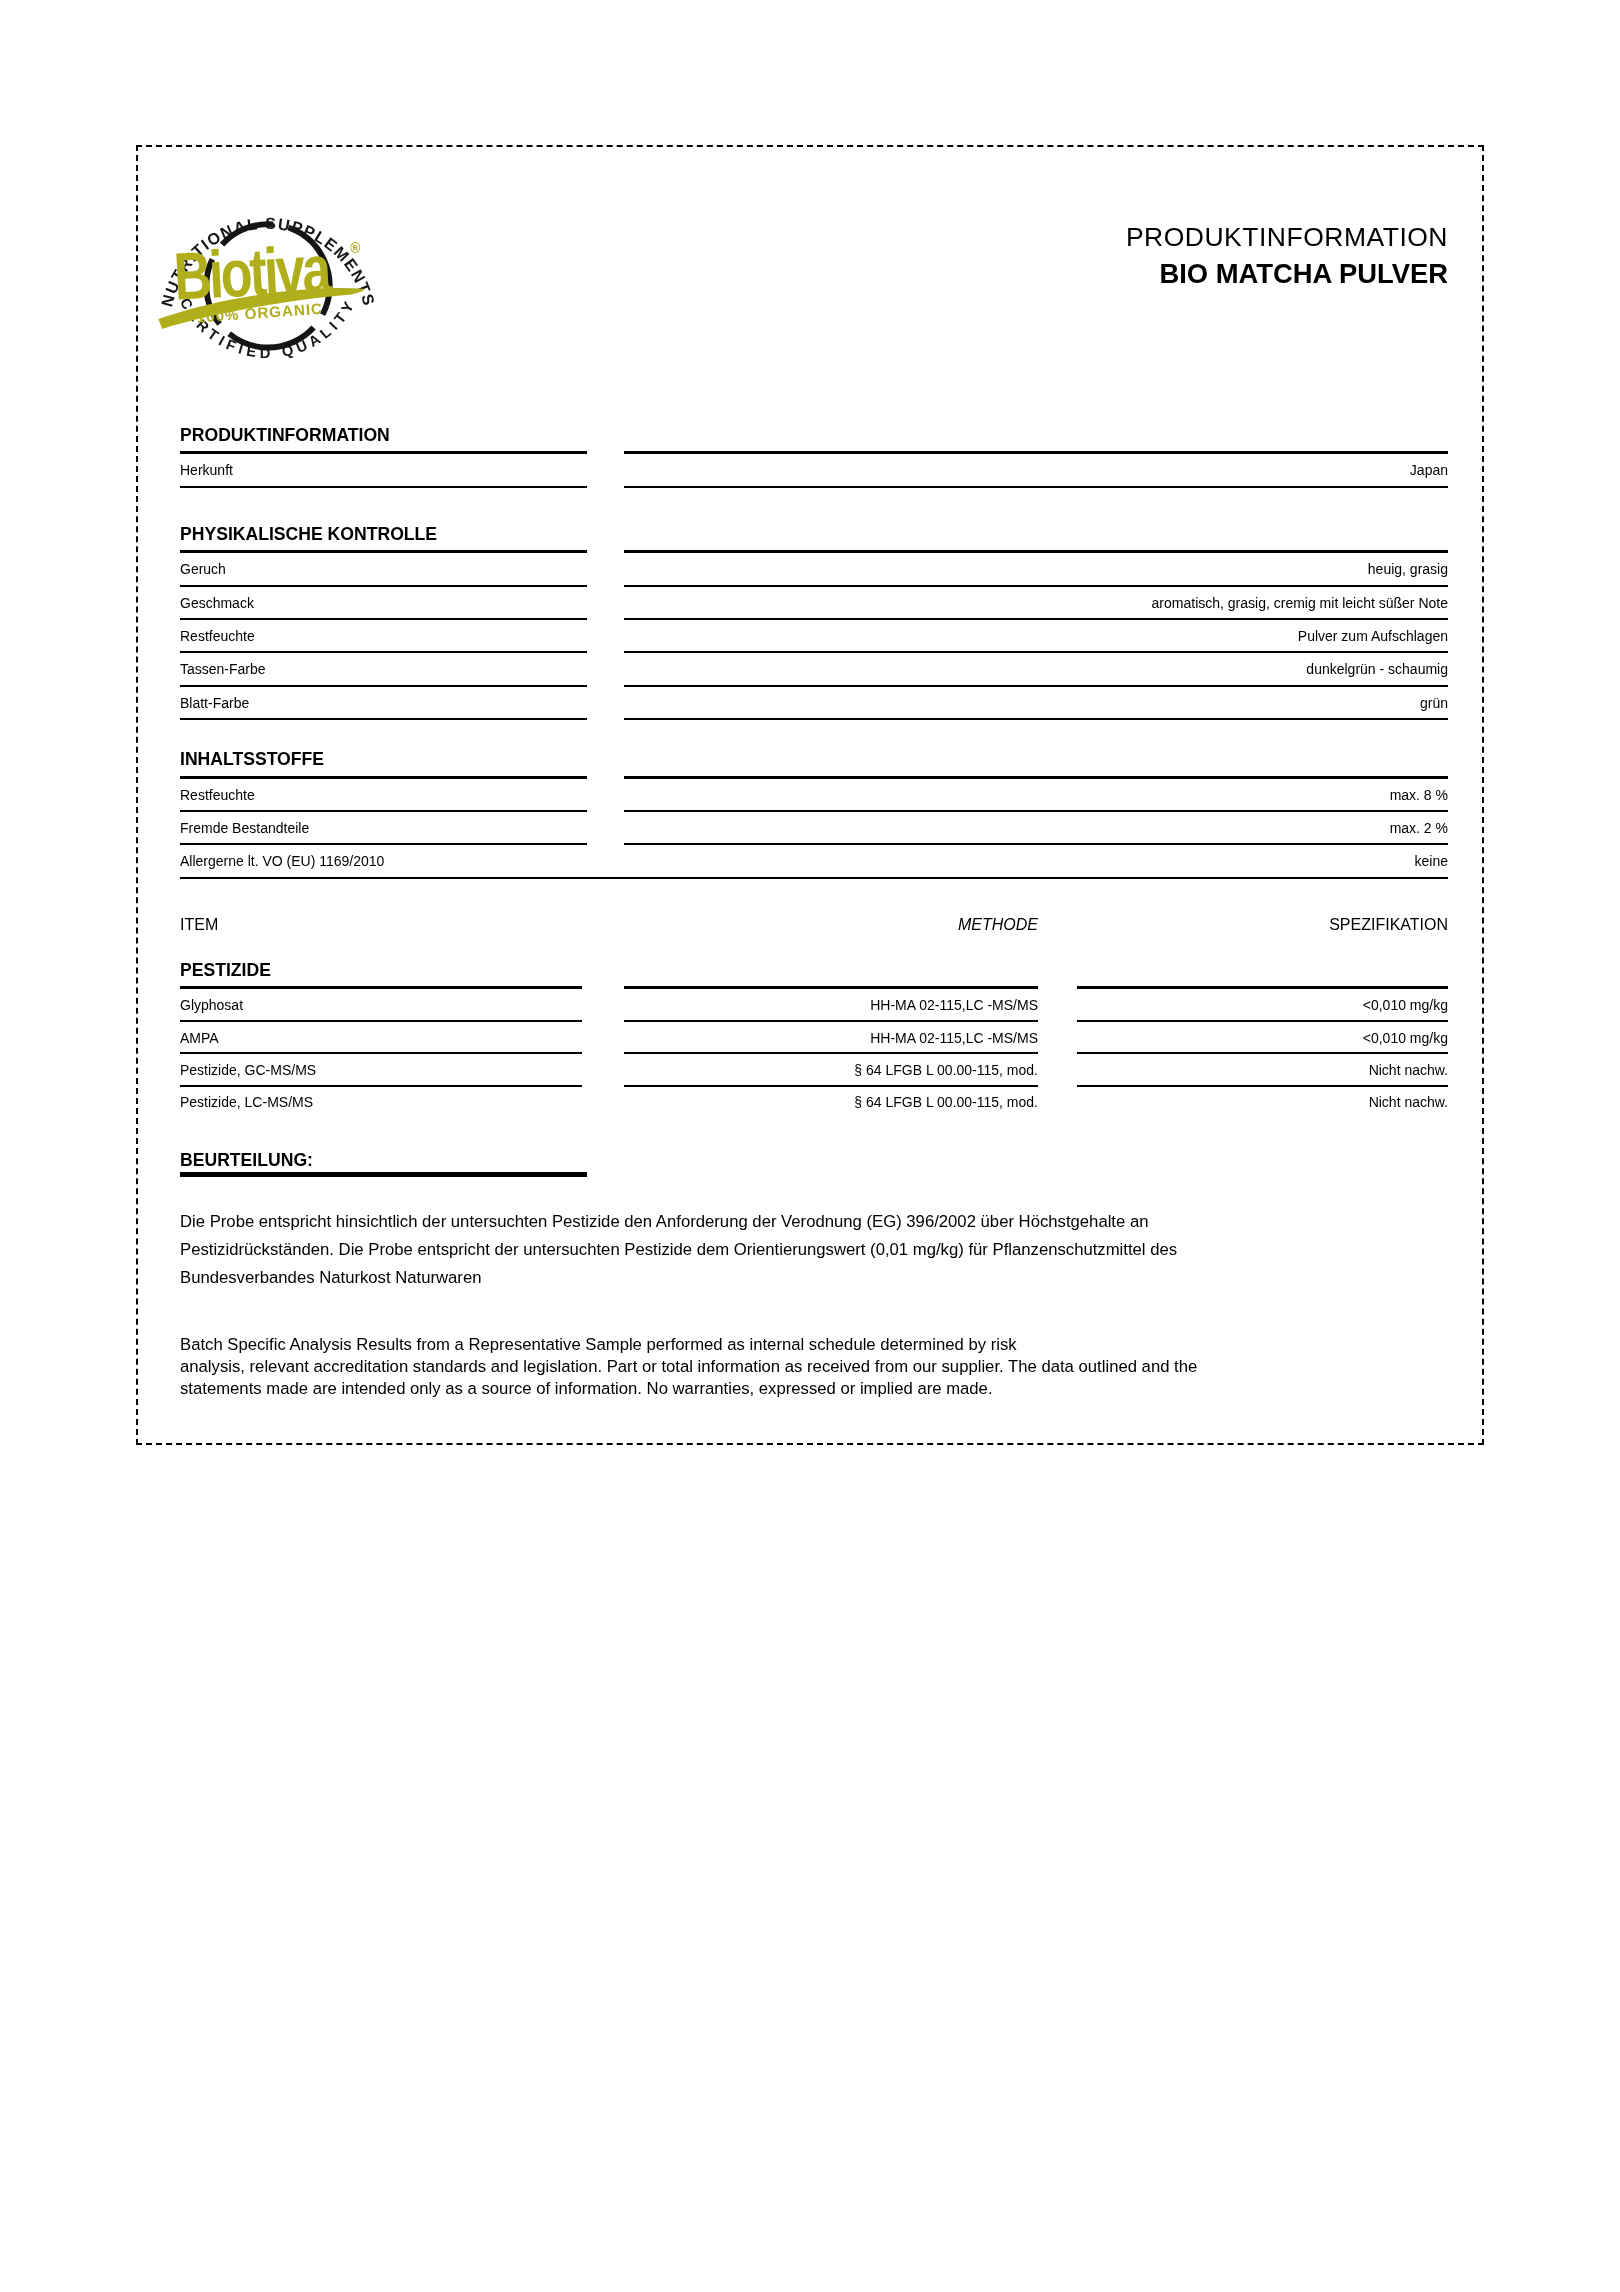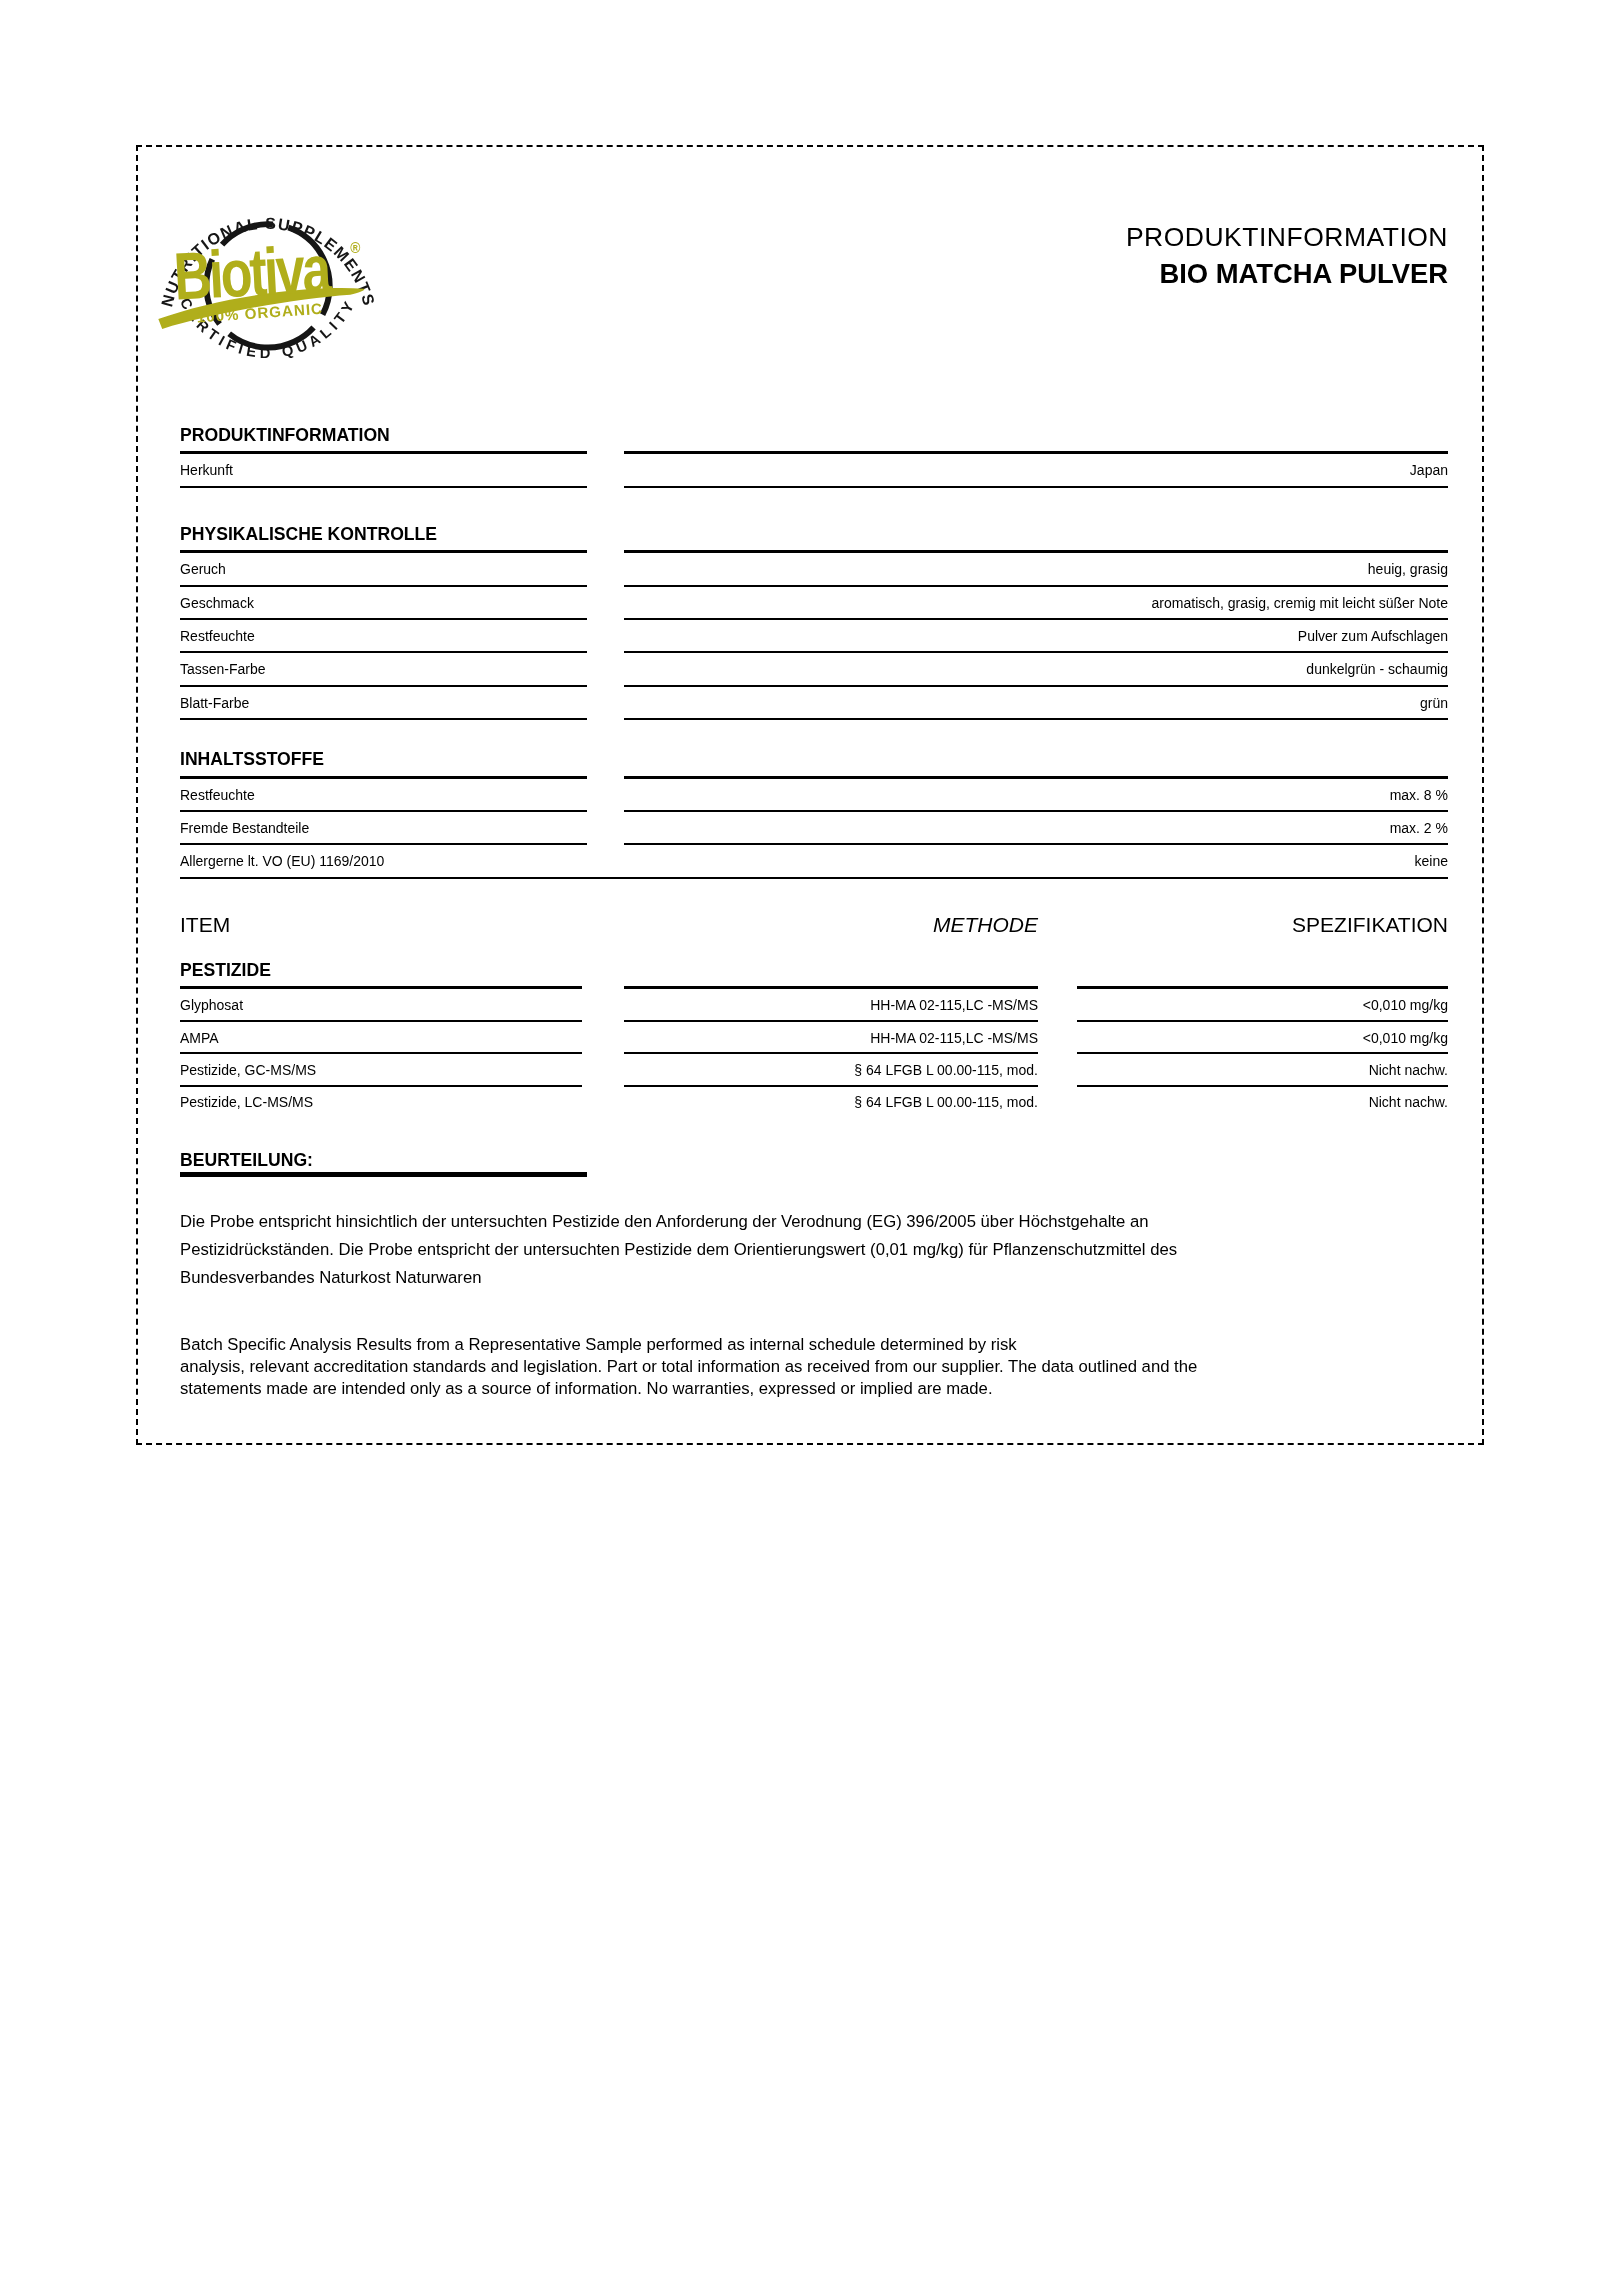--- a/index.html
+++ b/index.html
@@ -38,21 +38,21 @@
   .cell { font-size: 14px; line-height: 21.6px; padding: 5.9px 0 3.9px 0; border-bottom: 2px solid #000; }
   .value { text-align: right; }
   .row-full { display: flex; border-bottom: 2.9px solid #000; }
   .row-full .cell { border-bottom: none; padding-bottom: 3.9px; }
 
   .sec-produkt { margin-top: 53px; }
   .sec-phys   { margin-top: 36px; }
   .sec-inhalt { margin-top: 29px; }
 
   
-  .item-hdr { display: flex; margin-top: 35px; font-size: 21px; line-height: 21.6px; }
+  .item-hdr { display: flex; margin-top: 35px; font-size: 16px; line-height: 21.6px; }
   .p1 { width: 402px; }
   .pg1 { width: 42px; flex: 0 0 auto; }
   .p2 { width: 414px; text-align: right; }
   .pg2 { width: 39px; flex: 0 0 auto; }
   .p3 { flex: 1; text-align: right; }
   .italic { font-style: italic; }
   .sec-pest { margin-top: 24.5px; }
   .sec-pest .cell { border-bottom: 2.9px solid #000; padding: 5.9px 0 2.9px 0; }
   .sec-pest .row-last .cell { border-bottom: none; }
 
@@ -206,21 +206,21 @@
         <div class="pg1"></div>
         <div class="p2 cell">§ 64 LFGB L 00.00-115, mod.</div>
         <div class="pg2"></div>
         <div class="p3 cell">Nicht nachw.</div>
       </div>
     </div>
 
     <div class="beurteilung">
       <div class="beurteilung-heading">BEURTEILUNG:</div>
       <div class="beurteilung-underline"></div>
-      <div class="para">Die Probe entspricht hinsichtlich der untersuchten Pestizide den Anforderung der Verodnung (EG) 396/2005 über Höchstgehalte an
+      <div class="para">Die Probe entspricht hinsichtlich der untersuchten Pestizide den Anforderung der Verodnung (EG) 396/2002 über Höchstgehalte an
 Pestizidrückständen. Die Probe entspricht der untersuchten Pestizide dem Orientierungswert  (0,01 mg/kg) für Pflanzenschutzmittel des
 Bundesverbandes Naturkost Naturwaren</div>
     </div>
 
     <div class="disclaimer">Batch Specific Analysis Results from a Representative Sample performed as internal schedule determined by risk
 analysis, relevant accreditation standards and legislation. Part or total information as received from our supplier. The data outlined and the
 statements made are intended only as a source of information. No warranties, expressed or implied are made.</div>
 
   </div>
 </div>

